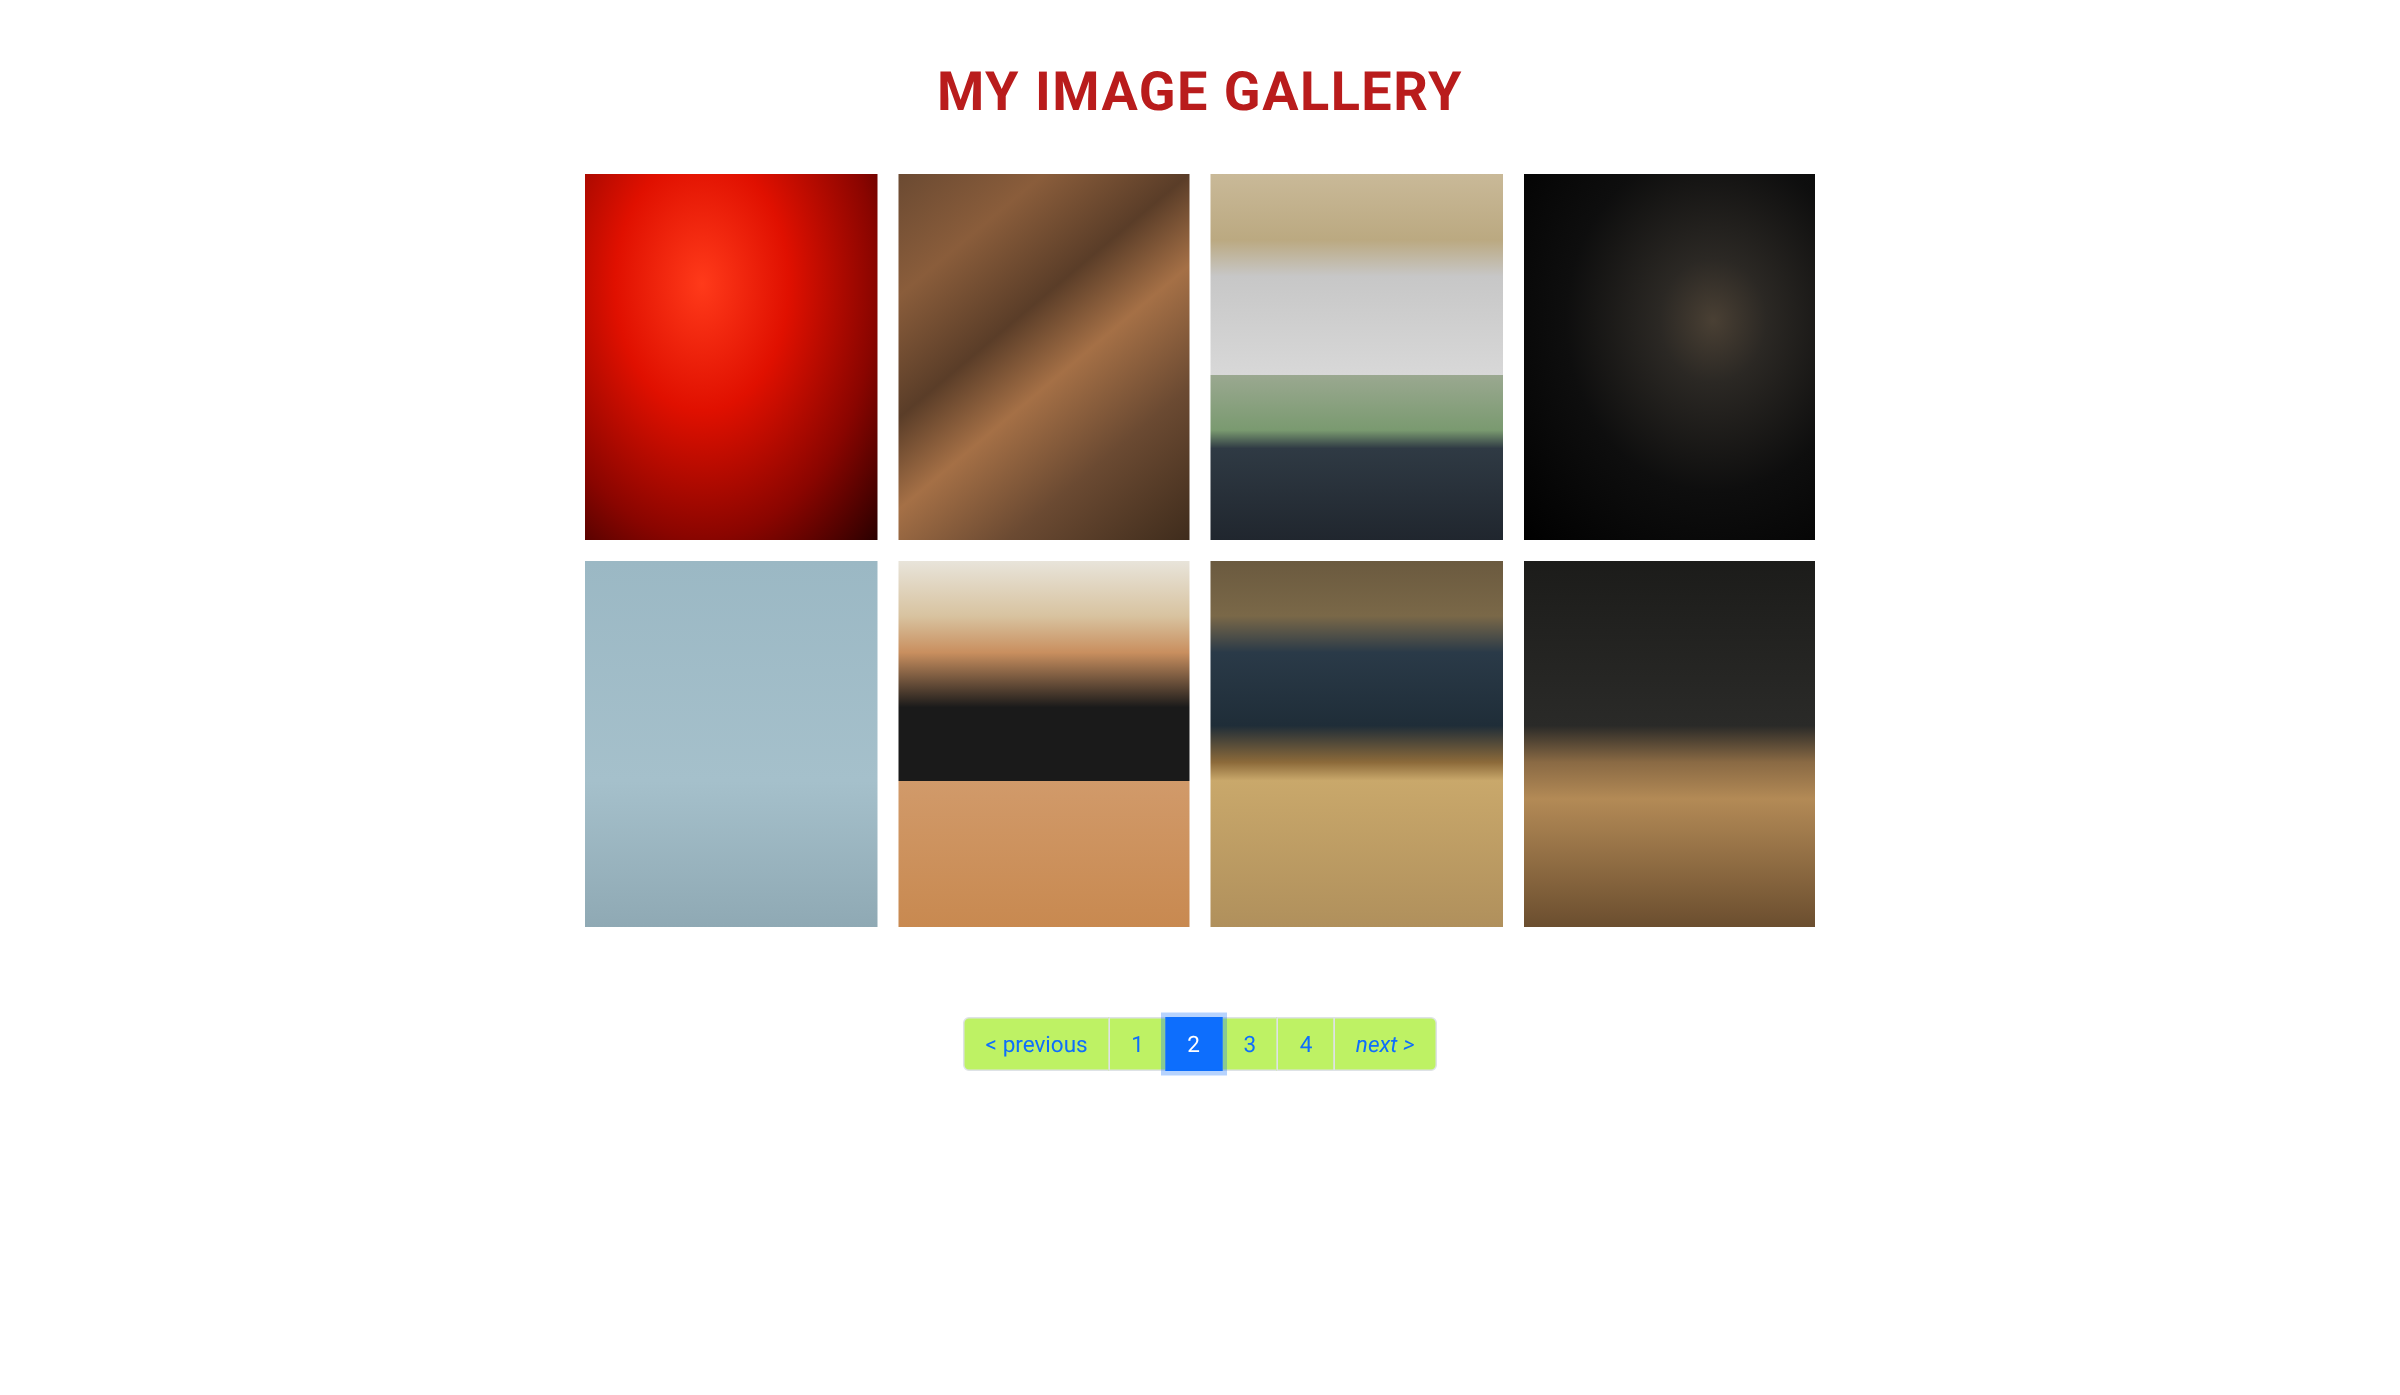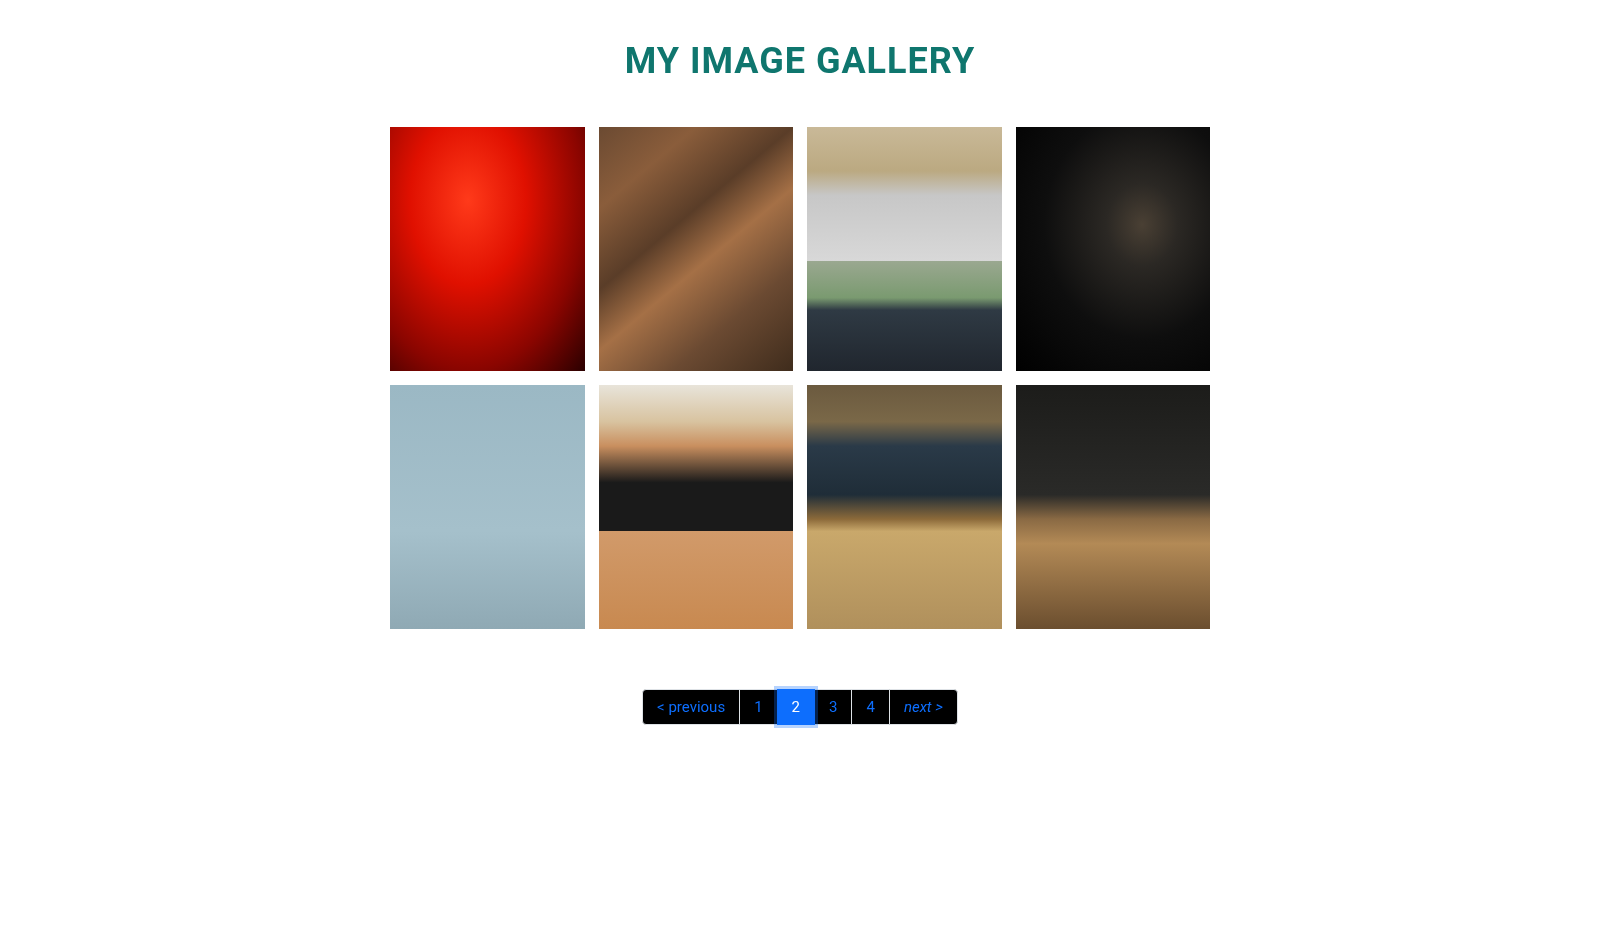--- a/index.html
+++ b/index.html
@@ -15,22 +15,22 @@
     .container {
       max-width: 1200px;
       margin: 0 auto;
       padding: 40px 20px;
     }
     .title {
       text-align: center;
       font-size: 36px;
       font-weight: 700;
       letter-spacing: 1px;
-      margin-bottom: 45px;
-      color: #0f766e;
+      margin-bottom: 34px;
+      color: #b91c1c;
     }
     .gallery {
       display: grid;
       grid-template-columns: repeat(4, 1fr);
       gap: 14px;
       margin: 0 auto 60px auto;
       max-width: 820px;
     }
     .gallery-item {
       aspect-ratio: 193 / 242;
@@ -40,21 +40,21 @@
       overflow: hidden;
       cursor: pointer;
     }
     .pagination {
       display: flex;
       justify-content: center;
       align-items: center;
       gap: 0;
     }
     .pagination button {
-      background: #000000;
+      background: #bef264;
       border: 1px solid #dee2e6;
       color: #0d6efd;
       font-size: 15px;
       padding: 8px 14px;
       cursor: pointer;
       margin-left: -1px;
       font-family: inherit;
     }
     .pagination button:first-child {
       border-top-left-radius: 4px;

